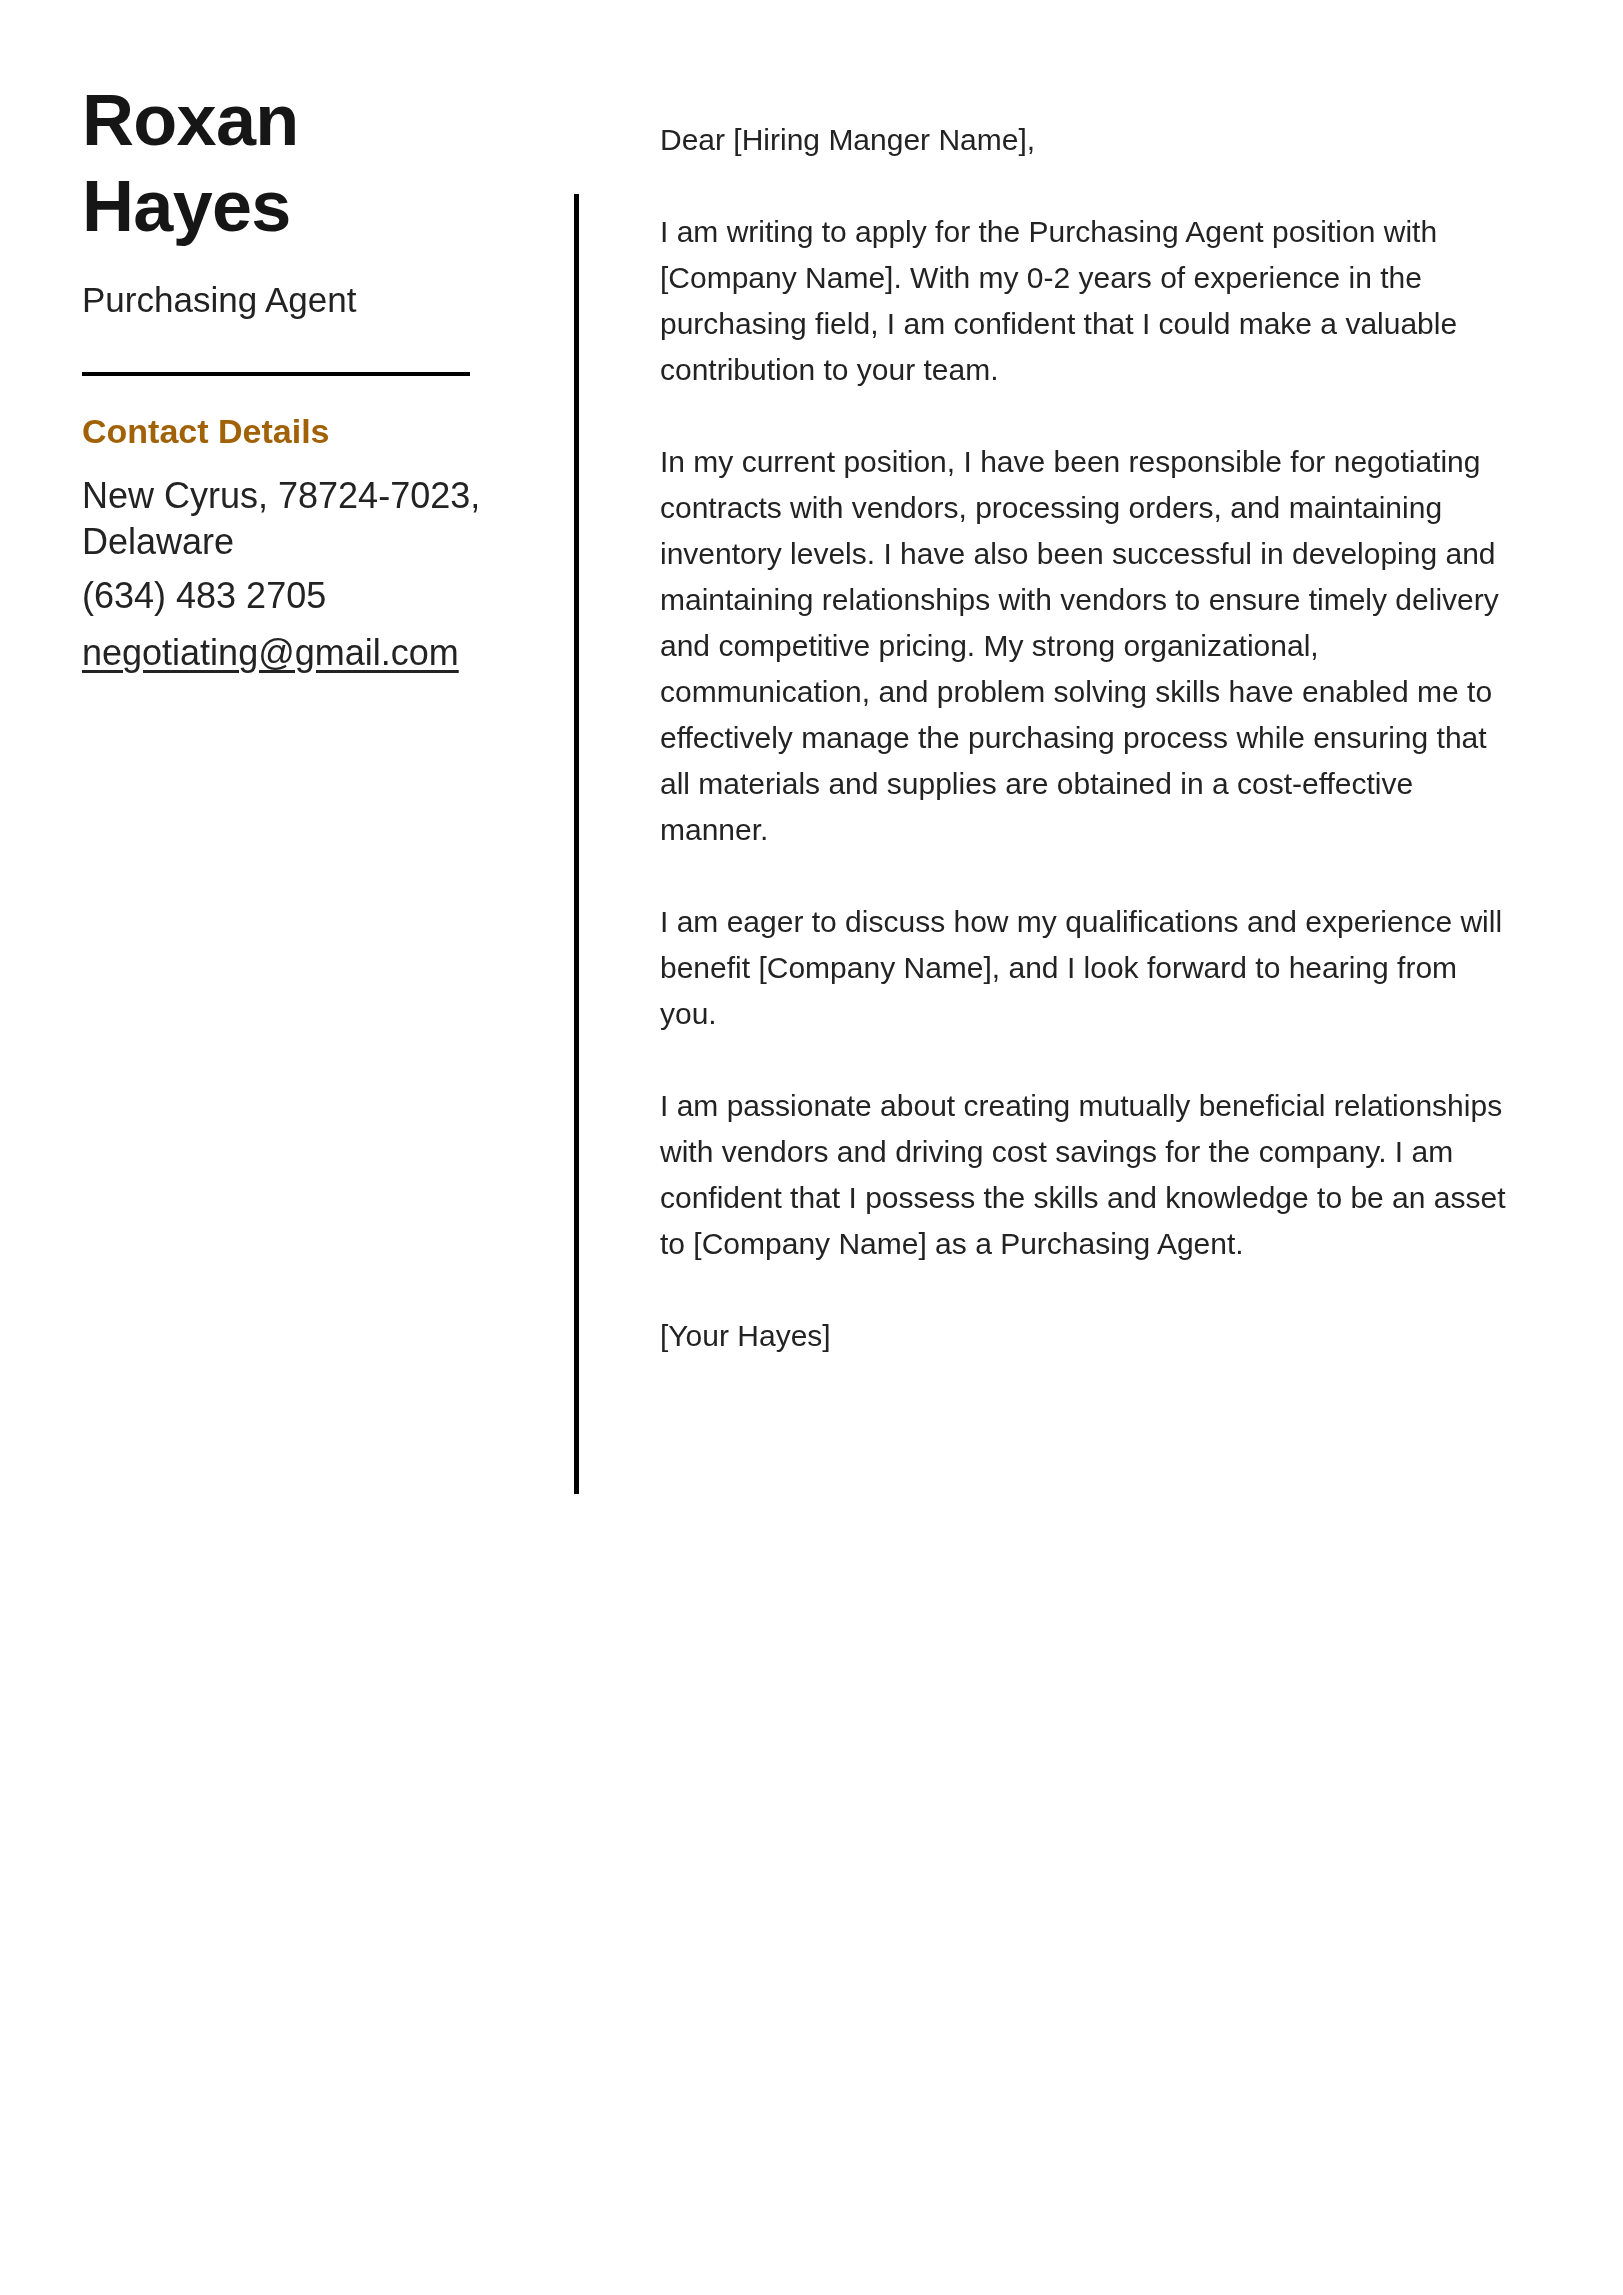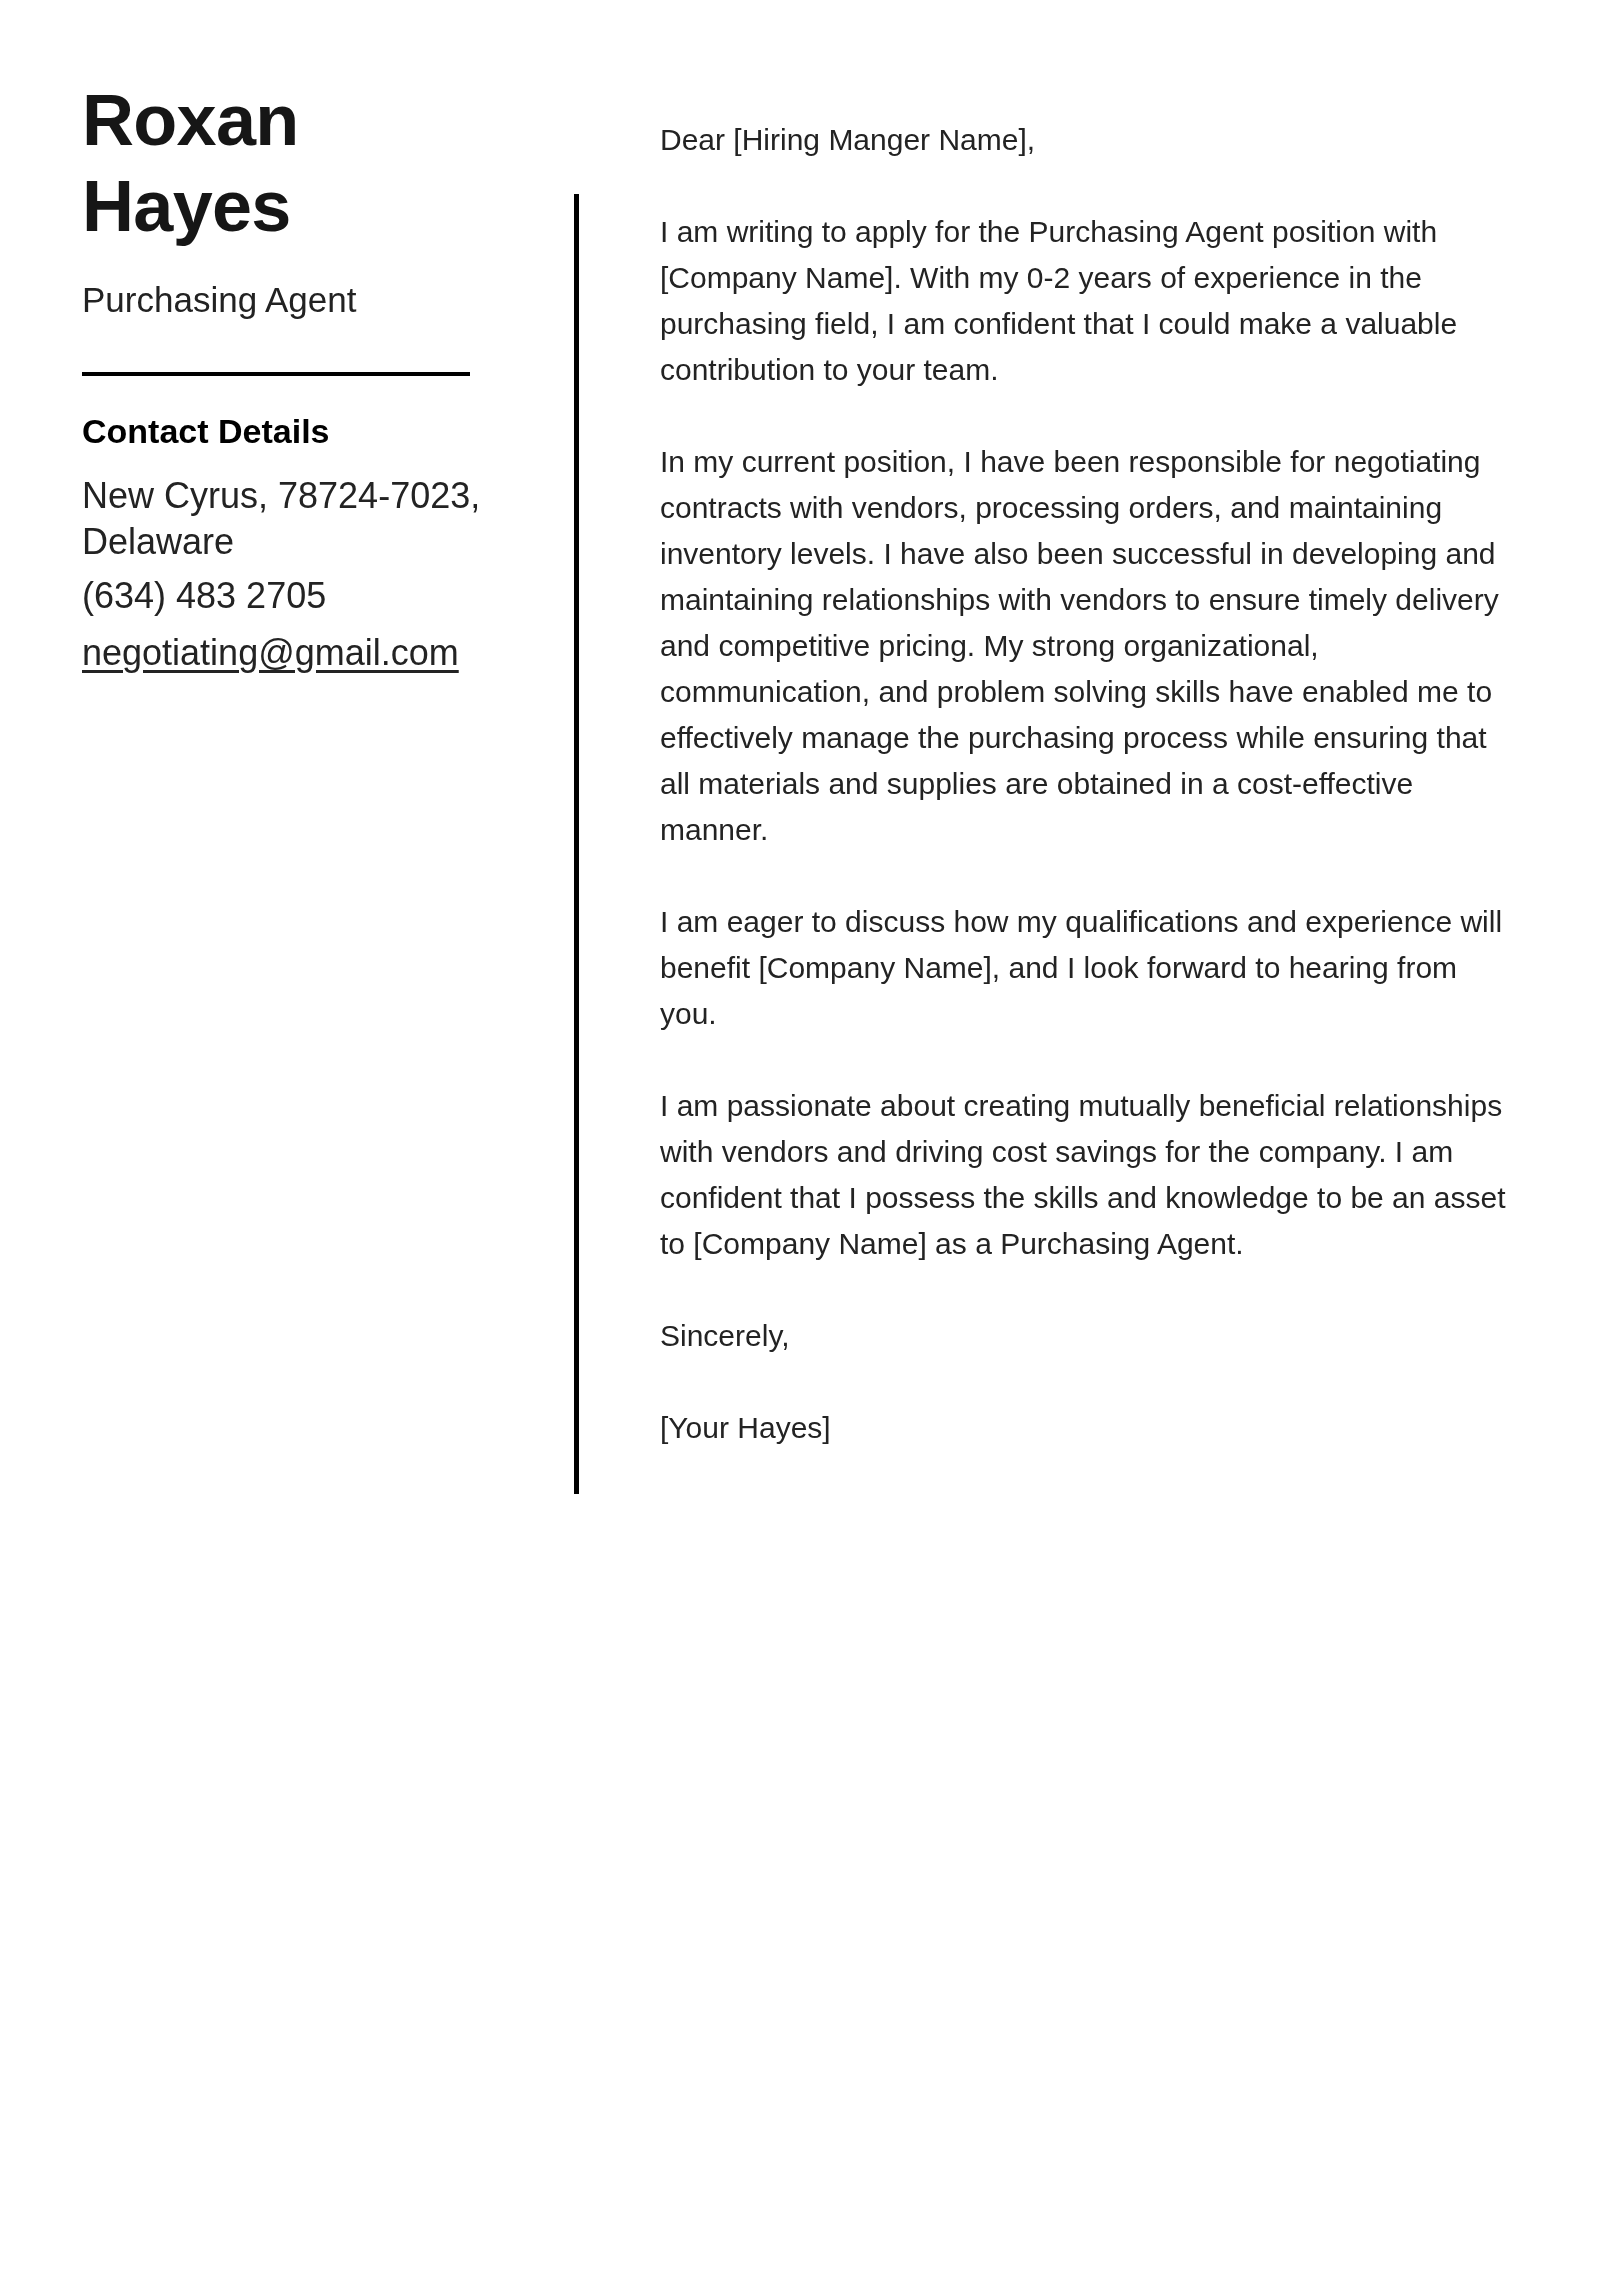--- a/index.html
+++ b/index.html
@@ -41,21 +41,21 @@
     margin-top: 51px;
     width: 388px;
     height: 3.3px;
     border: none;
   }
   .contact-heading {
     margin-top: 35px;
     font-size: 34px;
     line-height: 1.2;
     font-weight: 700;
-    color: #000000;
+    color: #a16207;
   }
   .contact-item {
     font-size: 36px;
     line-height: 46px;
     color: #232323;
   }
   .contact-address { margin-top: 21.6px; }
   .contact-phone { margin-top: 8.5px; }
   .contact-email-wrap { margin-top: 11px; }
   .contact-email-wrap a {
@@ -109,18 +109,17 @@
   </aside>
 
   <div class="v-divider" style="background: rgb(0, 0, 0);"></div>
 
   <main class="letter">
     <p>Dear [Hiring Manger Name],</p>
     <p>I am writing to apply for the Purchasing Agent position with [Company Name]. With my 0-2 years of experience in the purchasing field, I am confident that I could make a valuable contribution to your team.</p>
     <p>In my current position, I have been responsible for negotiating contracts with vendors, processing orders, and maintaining inventory levels. I have also been successful in developing and maintaining relationships with vendors to ensure timely delivery and competitive pricing. My strong organizational, communication, and problem solving skills have enabled me to effectively manage the purchasing process while ensuring that all materials and supplies are obtained in a cost-effective manner.</p>
     <p>I am eager to discuss how my qualifications and experience will benefit [Company Name], and I look forward to hearing from you.</p>
     <p>I am passionate about creating mutually beneficial relationships with vendors and driving cost savings for the company. I am confident that I possess the skills and knowledge to be an asset to [Company Name] as a Purchasing Agent.</p>
-    <p>Sincerely,</p>
     <p>[Your Hayes]</p>
   </main>
 
 </div>
 
 
 </body></html>

